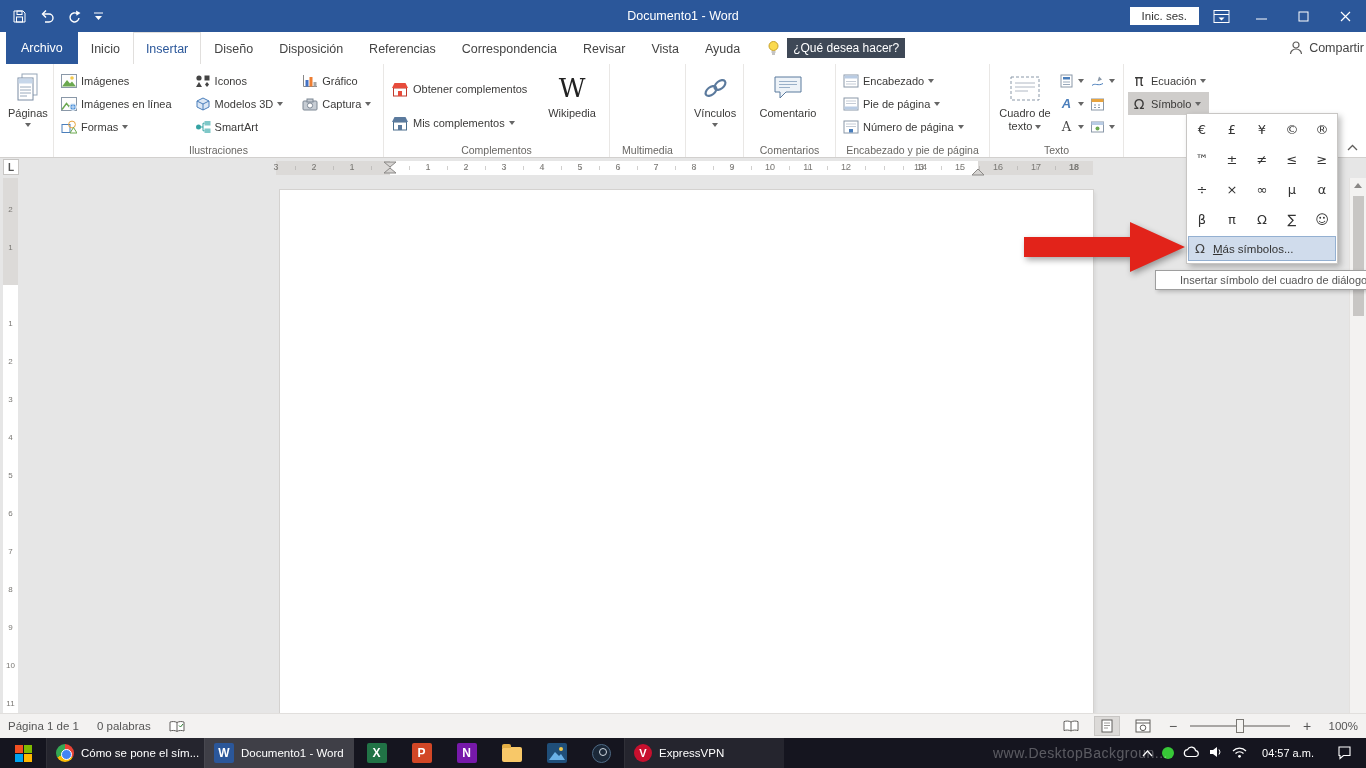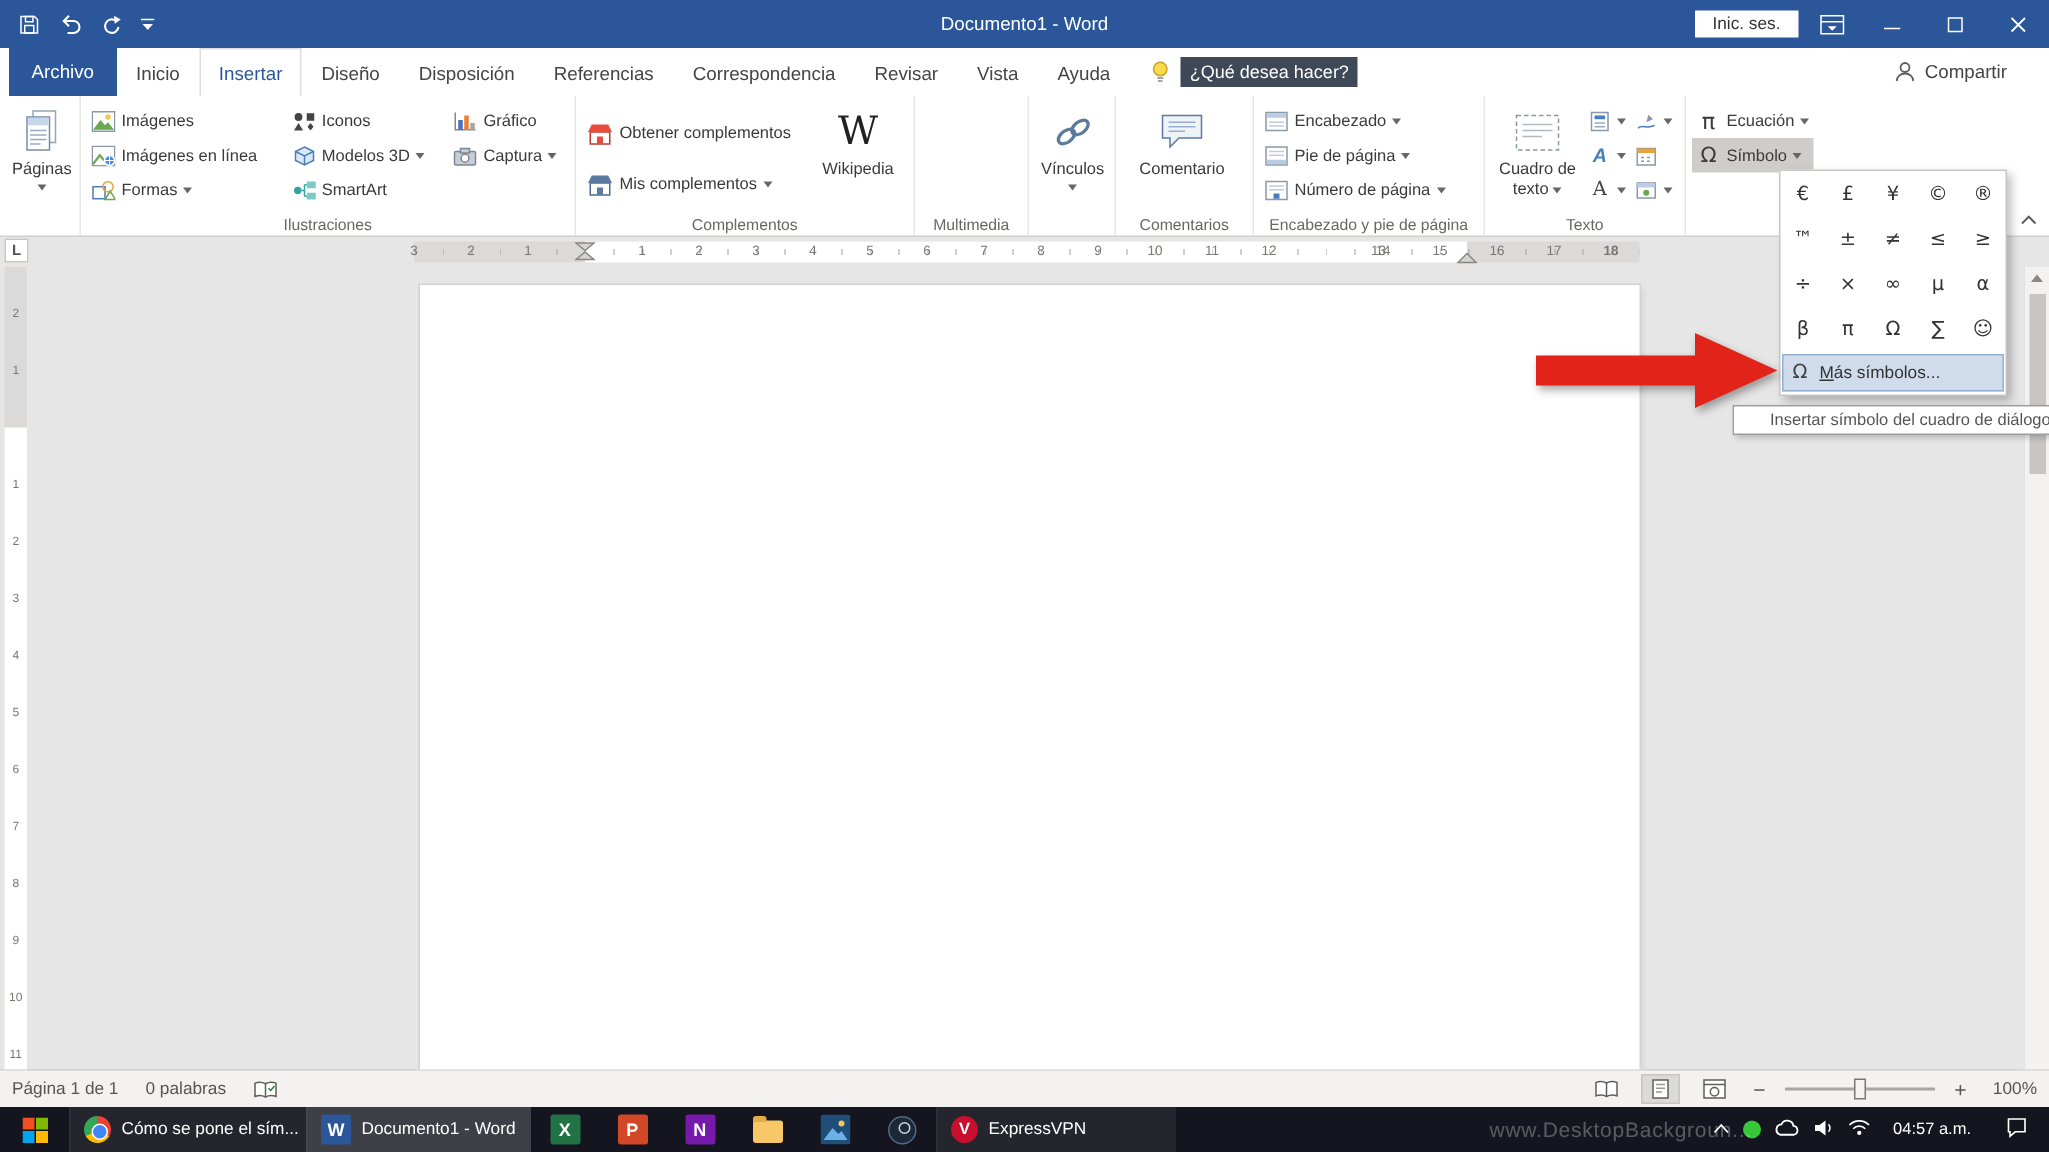--- a/index.html
+++ b/index.html
@@ -16,21 +16,21 @@
   .rdo{margin-right:10px;display:flex;align-items:center}
   .winbtn{width:42px;height:32px;display:flex;align-items:center;justify-content:center}
 
   
   .tabrow{position:absolute;top:32px;left:0;right:0;height:32px;background:#fff;display:flex;align-items:stretch;font-size:12.5px;color:#444}
   .tab-file{background:#2b579a;color:#fff;padding:0 15px;display:flex;align-items:center;margin-left:6px}
   .tab{padding:0 12px;display:flex;align-items:center;border:1px solid transparent;border-bottom:none}
   .tab.active{color:#2b579a;border-color:#e1dfdd;background:#fff}
   .tellme{display:flex;align-items:center;gap:7px;margin-left:14px}
   .tellme-label{background:#3e4856;color:#fff;padding:3px 6px;font-size:12px}
-  .share{margin-left:auto;display:flex;align-items:center;gap:6px;padding-right:28px;color:#444}
+  .share{margin-left:auto;display:flex;align-items:center;gap:6px;padding-right:2px;color:#444}
 
   
   .ribbon{position:absolute;top:64px;left:0;right:0;height:94px;background:#fff;border-bottom:1px solid #d2d0ce;display:flex;align-items:stretch}
   .group{position:relative;border-right:1px solid #e9e7e5;padding:3px 4px 15px 4px;display:flex;align-items:flex-start}
   .gname{position:absolute;bottom:1px;left:0;right:0;text-align:center;font-size:10.5px;color:#696764;white-space:nowrap}
   .bbtn{display:flex;flex-direction:column;align-items:center;justify-content:flex-start;padding:5px 4px 0 4px;text-align:center;line-height:13px;height:76px}
   .bbtn .ic{height:32px;display:flex;align-items:center;justify-content:center;margin-bottom:3px}
   .sbtn{display:flex;align-items:center;gap:4px;height:23px;padding:0 3px;white-space:nowrap}
   .caret{width:0;height:0;border-left:3.5px solid transparent;border-right:3.5px solid transparent;border-top:4px solid #666}
   .col{display:flex;flex-direction:column}

